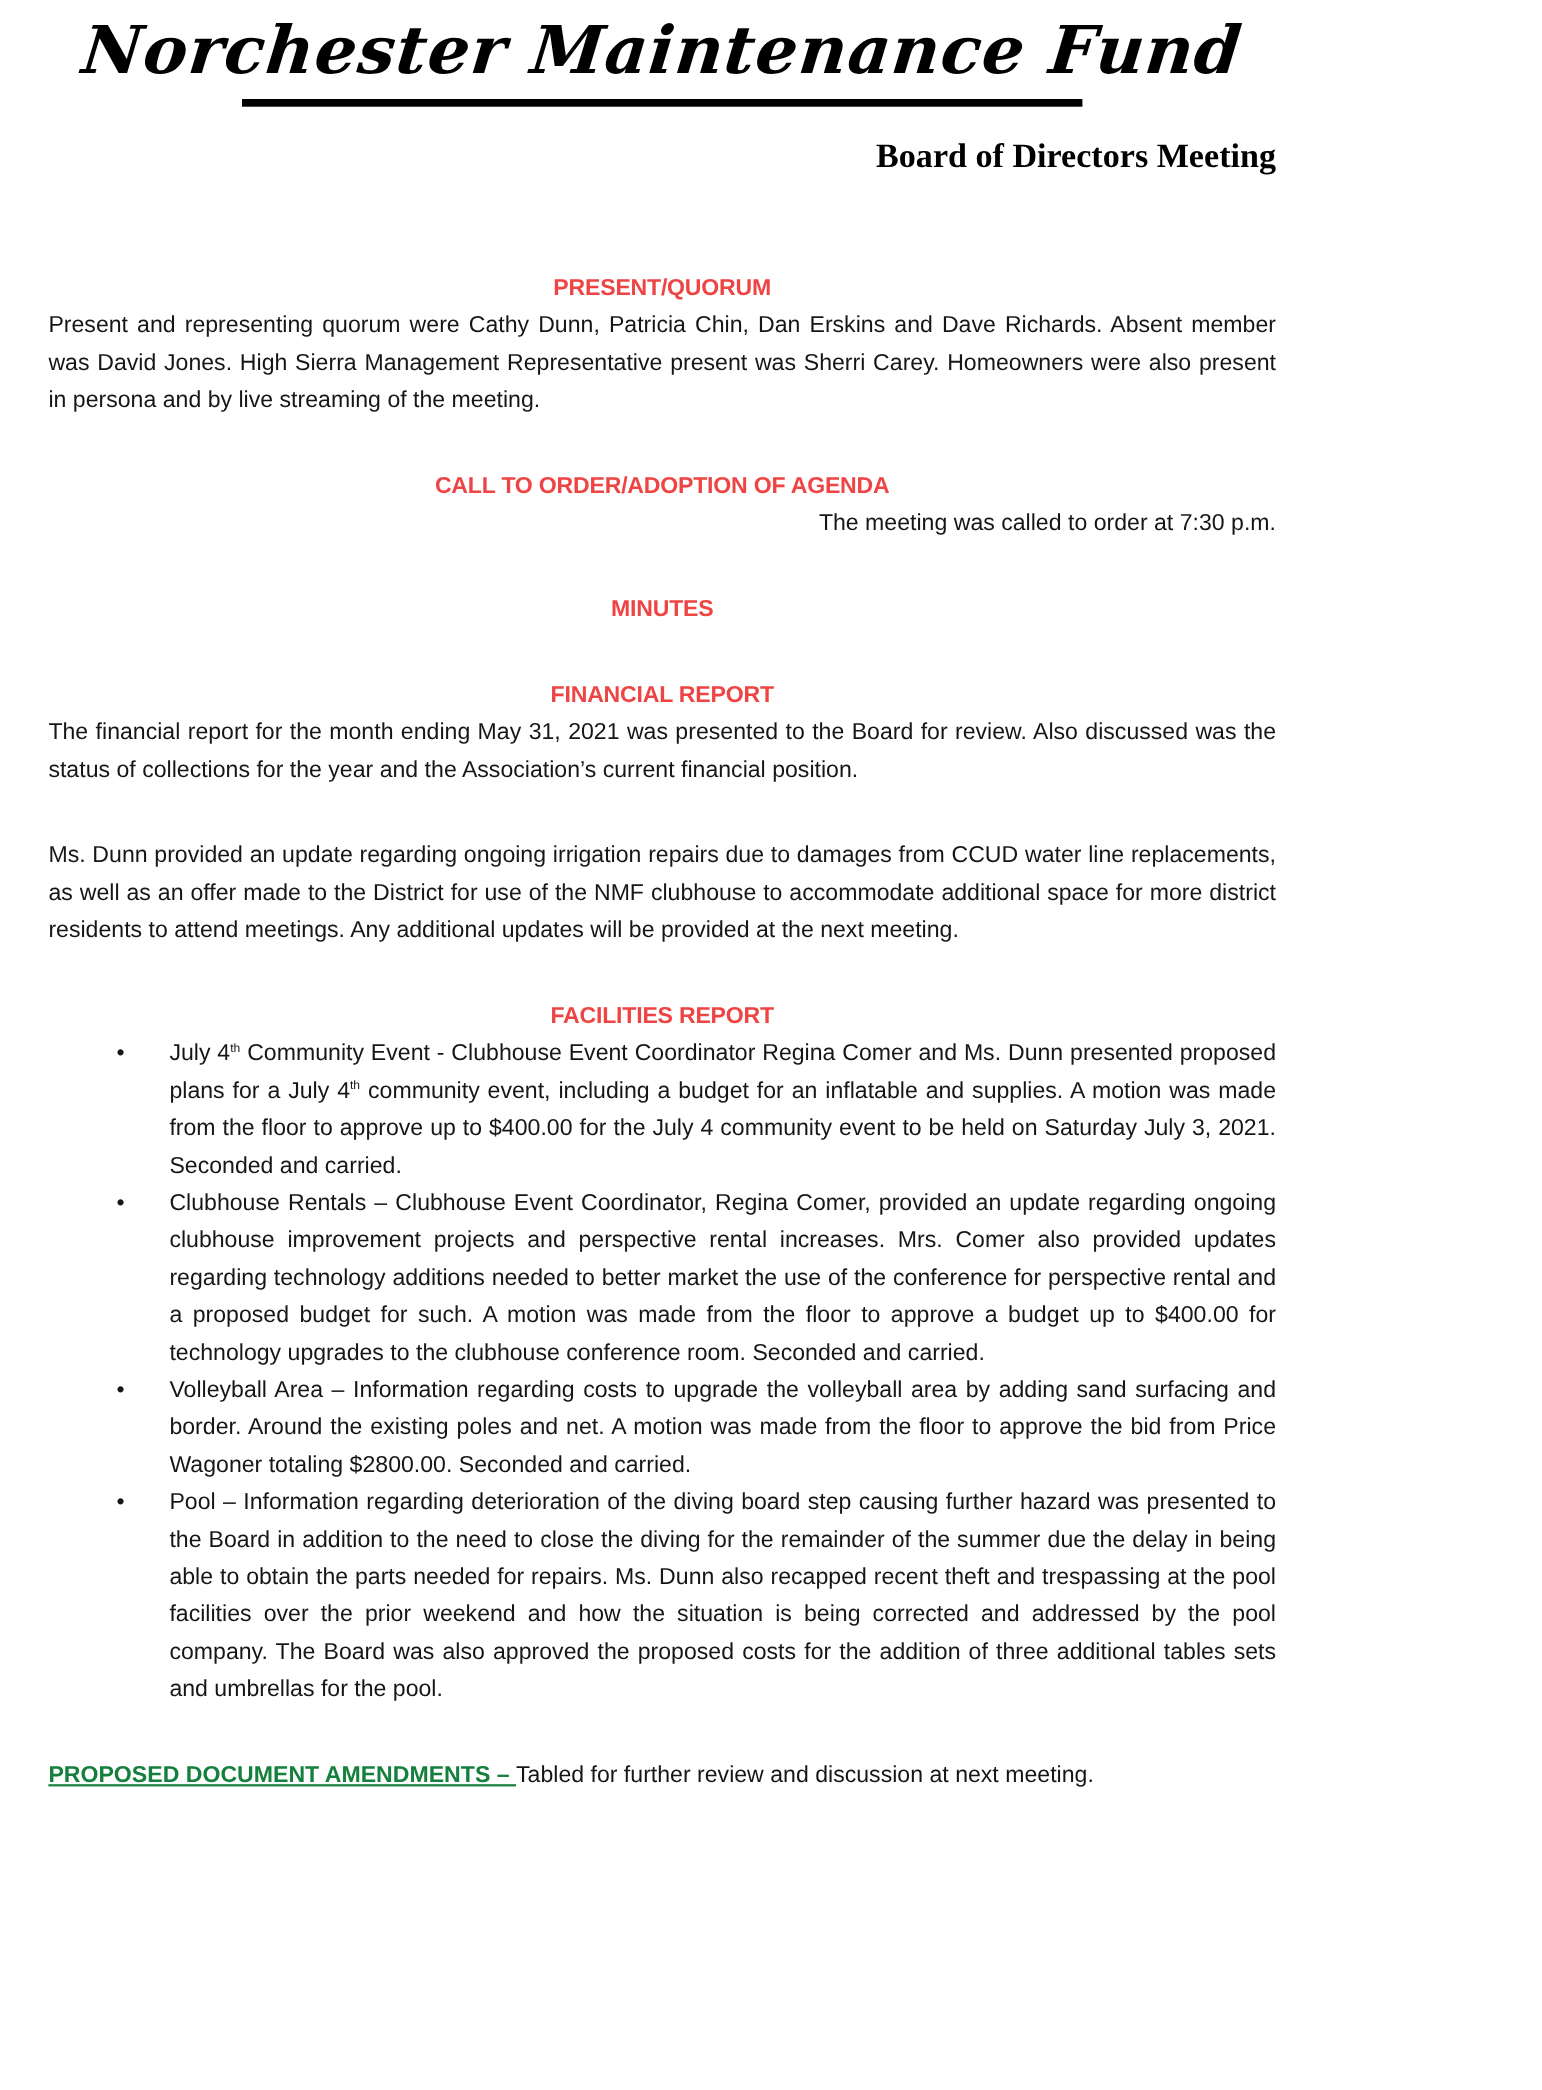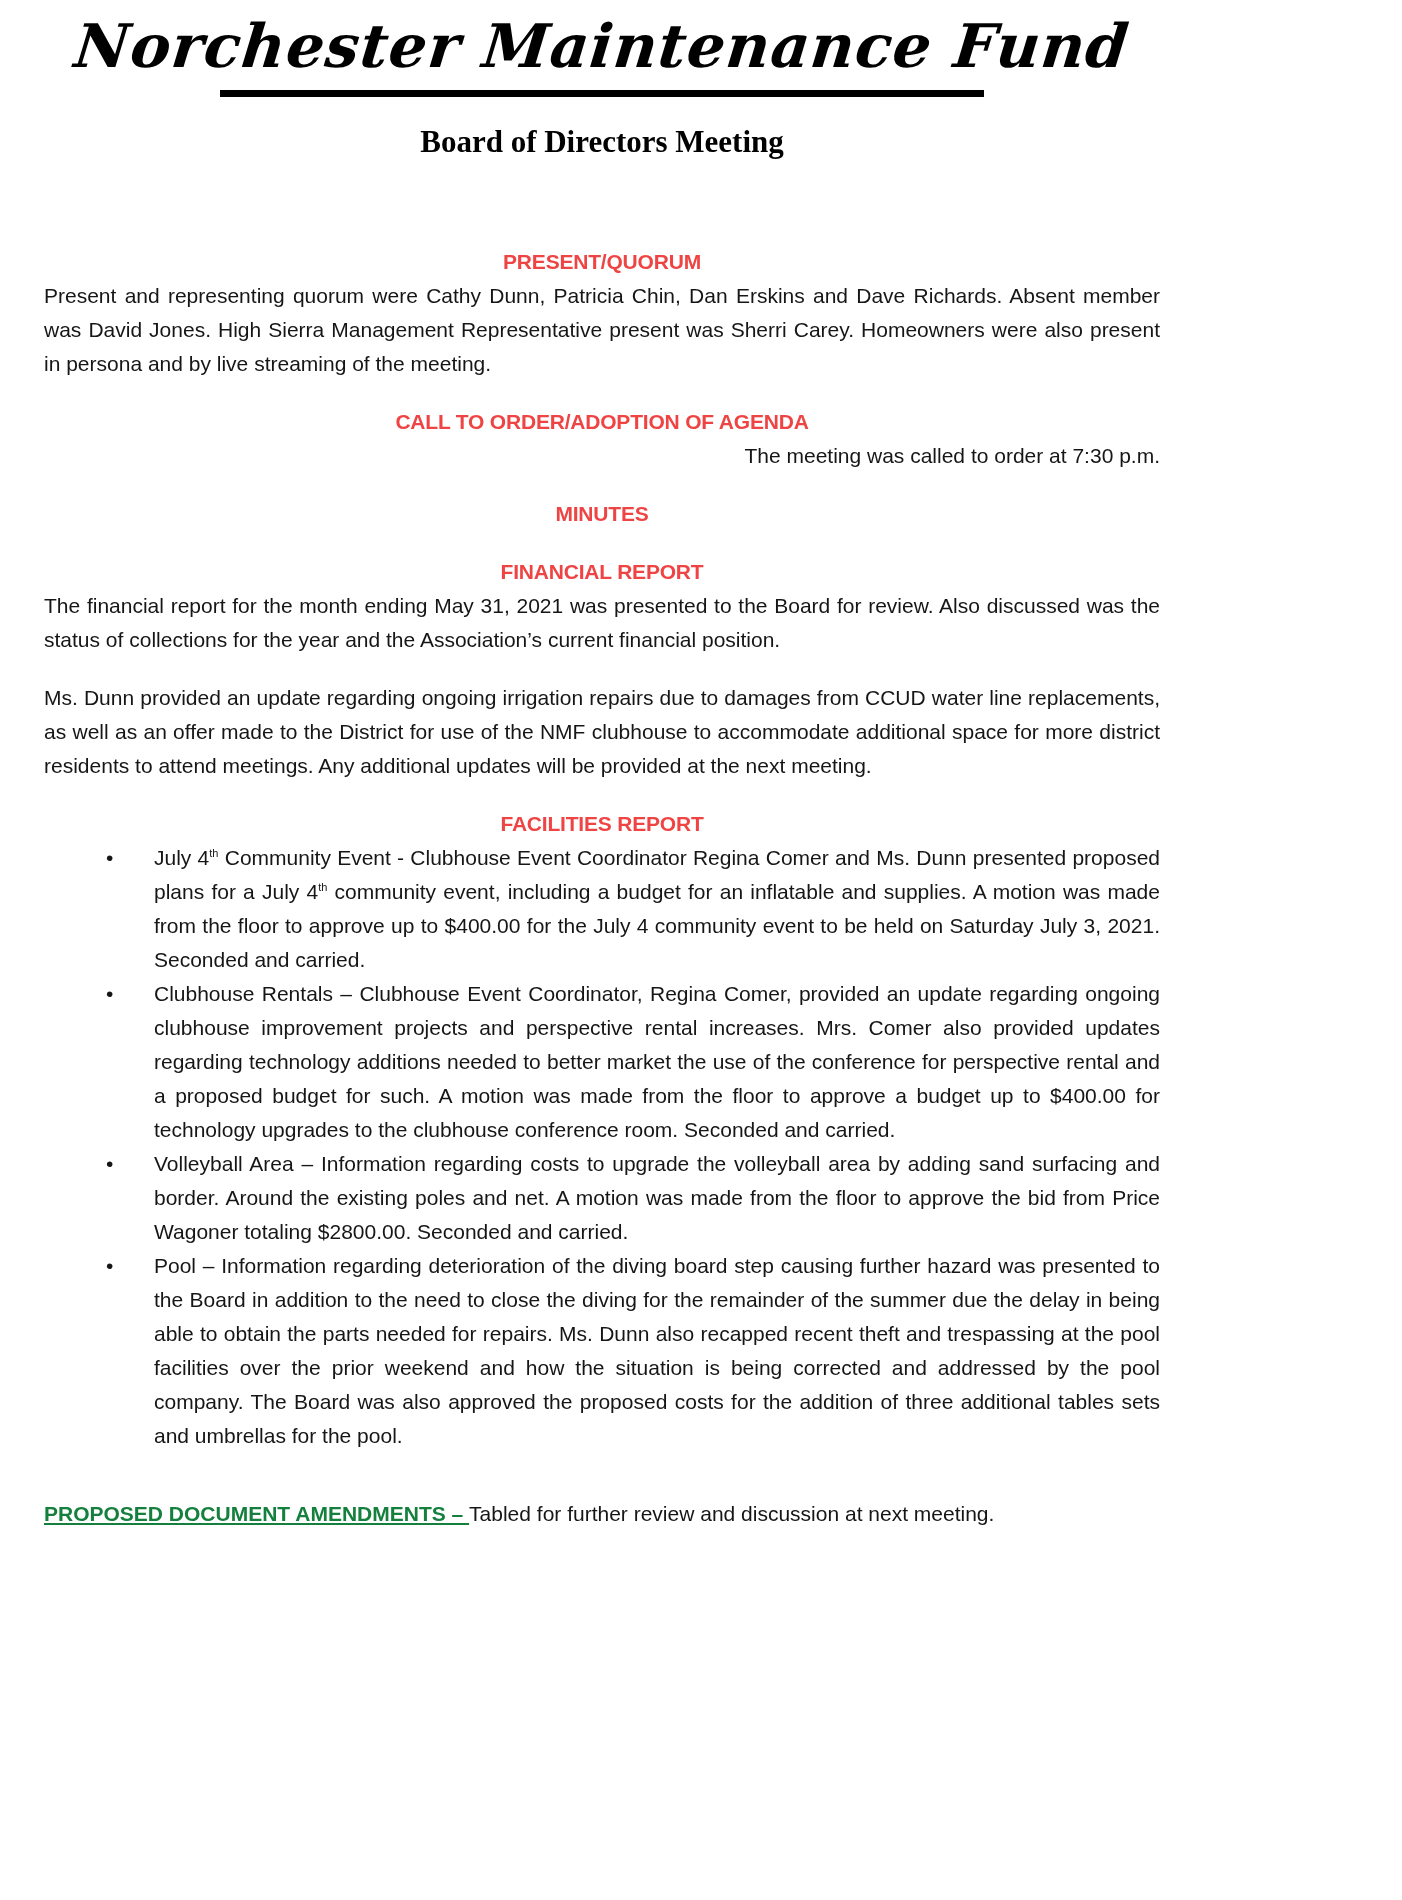--- a/index.html
+++ b/index.html
@@ -33,30 +33,30 @@
   }
   .letterhead-rule {
     width: 764px;
     height: 7px;
     background: #000;
     margin: 8px auto 0 auto;
   }
   
   .meeting-title-block {
     margin-top: 26px;
-    text-align: center;
+    text-align: right;
     font-family: "Liberation Serif", serif;
     font-weight: bold;
     font-size: 31px;
     line-height: 38px;
     color: #000;
   }
   
   .minutes-body { margin-top: 84px; }
-  .section { margin-top: 24px; }
+  .section { margin-top: 44px; }
   .section:first-child { margin-top: 0; }
   .section-heading {
     font-weight: bold;
     color: #ef4444;
     letter-spacing: -0.2px;
     text-align: center;
   }
   .section p { margin: 0; text-align: justify; }
   .single-line p { text-align: right; }
   

